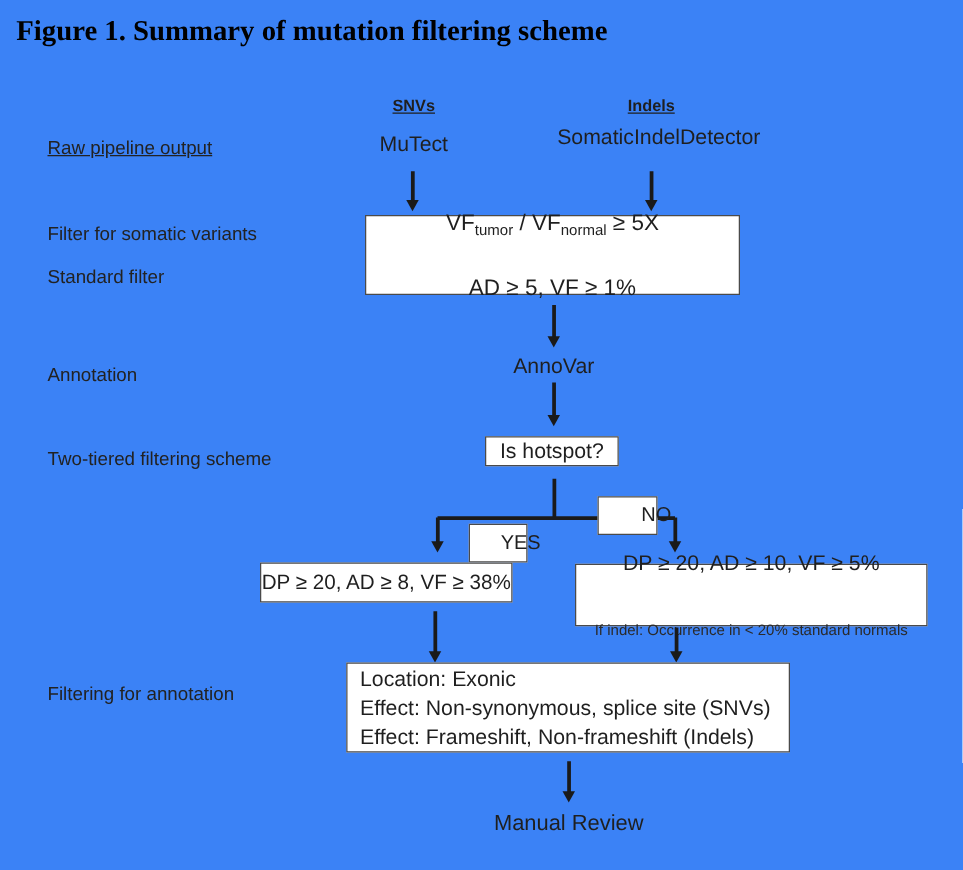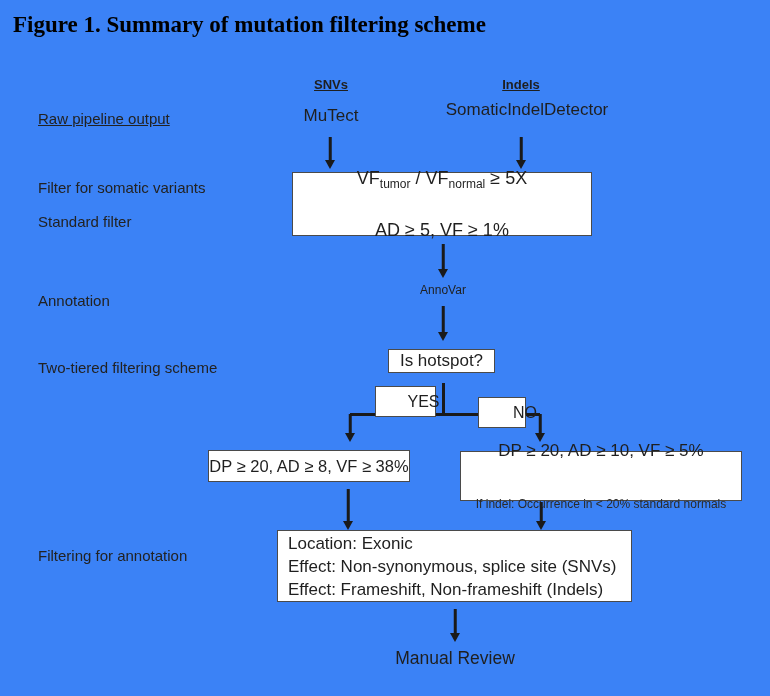--- a/index.html
+++ b/index.html
@@ -76,35 +76,35 @@
       <span>VF</span><sub class="vsub">tumor</sub><span> / VF</span><sub class="vsub">normal</sub><span> ≥ 5X</span>
     </div>
     <div class="xlline">AD ≥ 5, VF ≥ 1%</div>
   </div>
 
   <div class="varrow" style="left:437px;top:244px;height:34px;">
     <div class="shaft"></div>
     <div class="head"></div>
   </div>
 
-  <div class="abs centered" style="left:443px;top:283px;font-size:12px;">AnnoVar</div>
+  <div class="abs centered" style="left:443px;top:283px;font-size:17px;">AnnoVar</div>
 
   <div class="varrow" style="left:437px;top:306px;height:35px;">
     <div class="shaft"></div>
     <div class="head"></div>
   </div>
 
   <div class="fbox" style="left:388px;top:349px;width:107px;height:24px;">
     <div class="bigline">Is hotspot?</div>
   </div>
 
   <div class="vline" style="left:442px;top:383px;height:31px;"></div>
   <div class="hline" style="left:350px;top:413px;width:190px;"></div>
 
-  <div class="smallbox" style="left:375px;top:386px;width:61px;height:31px;padding-left:36px;">
+  <div class="smallbox" style="left:375px;top:419px;width:47px;height:31px;padding-left:36px;">
     <span>YES</span>
   </div>
   <div class="smallbox" style="left:478px;top:397px;width:36px;height:31px;padding-left:46px;">
     <span>NO</span>
   </div>
 
   <div class="varrow" style="left:344px;top:414px;height:28px;">
     <div class="shaft"></div>
     <div class="head"></div>
   </div>

